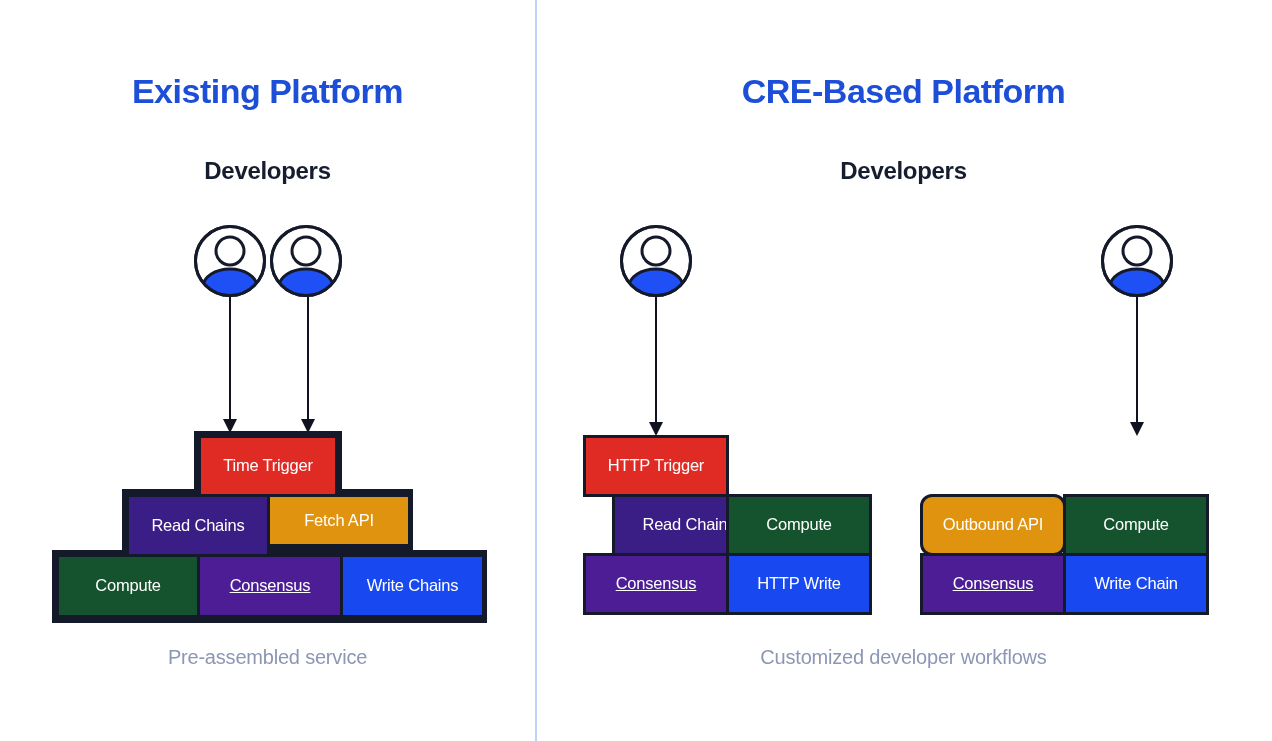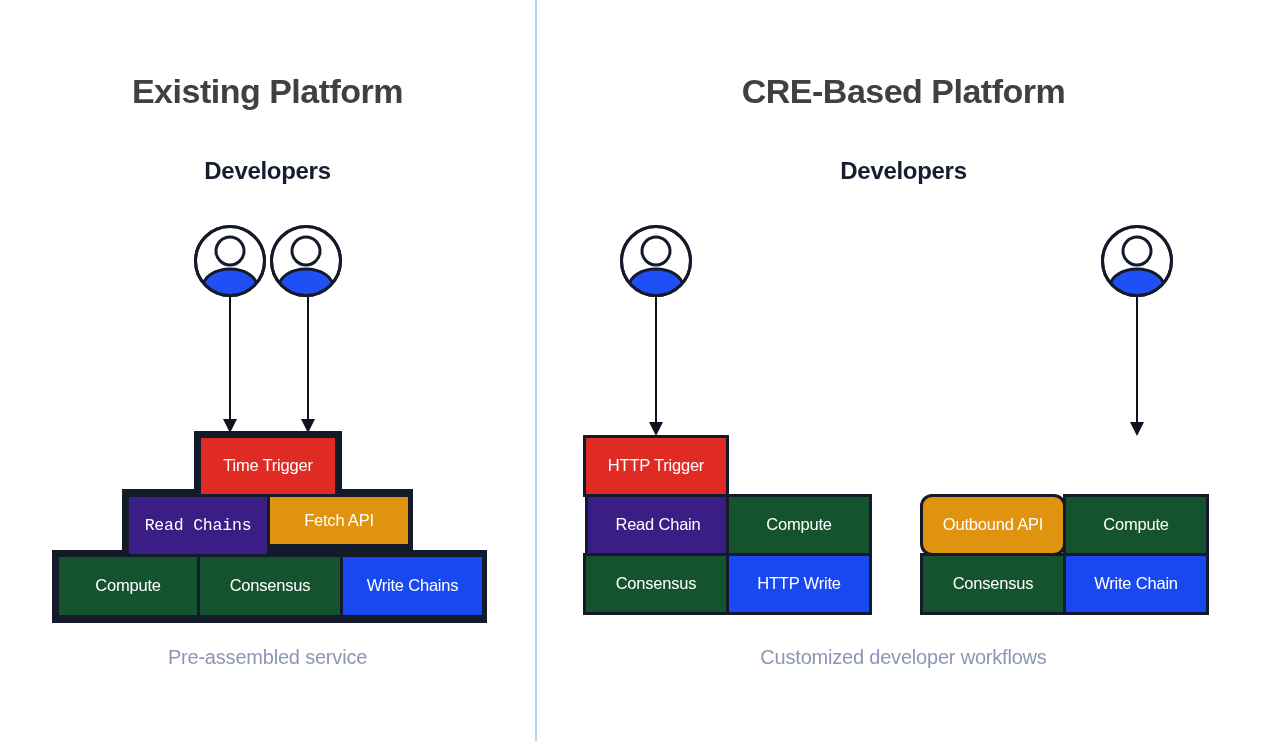--- a/index.html
+++ b/index.html
@@ -10,21 +10,21 @@
     font-family:"Liberation Sans", sans-serif;
     overflow:hidden;
   }
   .divider{
     position:absolute;left:535px;top:0;width:2px;height:741px;
     background:#bfd1f6;
   }
   .title{
     position:absolute;top:72px;
     font-size:34px;font-weight:700;letter-spacing:-0.5px;
-    color:#404040;text-align:center;
+    color:#1d4ed8;text-align:center;
   }
   .subtitle{
     position:absolute;top:157px;
     font-size:24px;font-weight:700;letter-spacing:-0.3px;
     color:#161d2f;text-align:center;
   }
   .caption{
     position:absolute;top:646px;
     font-size:20px;font-weight:500;letter-spacing:-0.2px;
     color:#8c96b5;text-align:center;
@@ -44,40 +44,40 @@
   .block{
     position:absolute;z-index:2;
     display:flex;align-items:center;justify-content:center;
     color:#ffffff;font-size:16.5px;font-weight:500;letter-spacing:-0.2px;
     text-align:center;line-height:1.2;
   }
   .bg-red{background:#e02b24;}
   .bg-purple{background:#3a1d85;}
   .bg-orange{background:#df930f;}
   .bg-periwinkle{background:#14532d;}
-  .bg-green{background:#14532d;}
+  .bg-green{background:#4c1d95;text-decoration:underline;}
   .bg-blue{background:#1849f0;}
 
   .blk-time-trigger {left:201px;top:438px;width:134px;height:56px;}
-  .blk-read-chains  {left:129px;top:497px;width:138px;height:57px;font-family:Liberation Mono, monospace;}
+  .blk-read-chains  {left:129px;top:497px;width:138px;height:57px;}
   .blk-fetch-api    {left:270px;top:497px;width:138px;height:47px;text-align:center;}
   .blk-compute      {left:59px; top:557px;width:138px;height:58px;}
   .blk-consensus    {left:200px;top:557px;width:140px;height:58px;}
   .blk-write-chains {left:343px;top:557px;width:139px;height:58px;text-align:right;}
 
   
   .cell{
     position:absolute;z-index:2;box-sizing:border-box;
     width:146px;height:62px;border:3px solid #151a2b;
     display:flex;align-items:center;justify-content:center;
     color:#ffffff;font-size:16.5px;font-weight:500;letter-spacing:-0.2px;
     text-align:center;line-height:1.2;padding:0 12px;
   }
   .c-http-trigger {left:583px; top:435px;}
-  .c-read-chain   {left:585px; top:494px;}
+  .c-read-chain   {left:612px; top:494px;}
   .c-compute1     {left:726px; top:494px;}
   .c-consensus1   {left:583px; top:553px;}
   .c-http-write   {left:726px; top:553px;}
 
   .c-log-event    {left:1063px;top:435px;}
   .c-outbound-api {left:920px; top:494px;border-radius:12px;}
   .c-compute2     {left:1063px;top:494px;}
   .c-consensus2   {left:920px; top:553px;}
   .c-write-chain  {left:1063px;top:553px;}
 </style>

